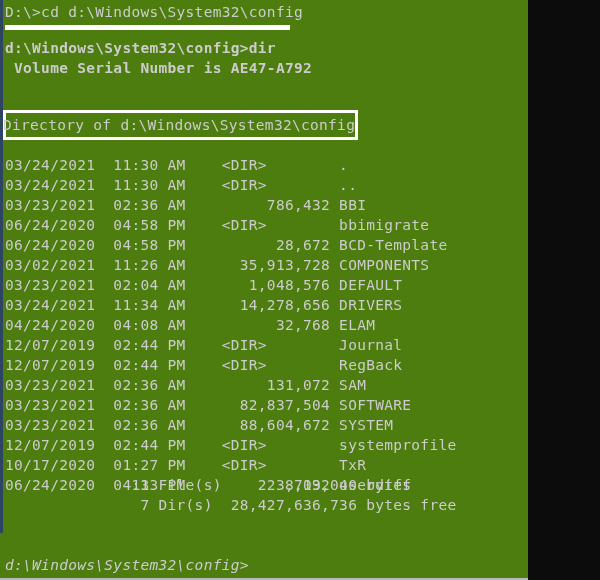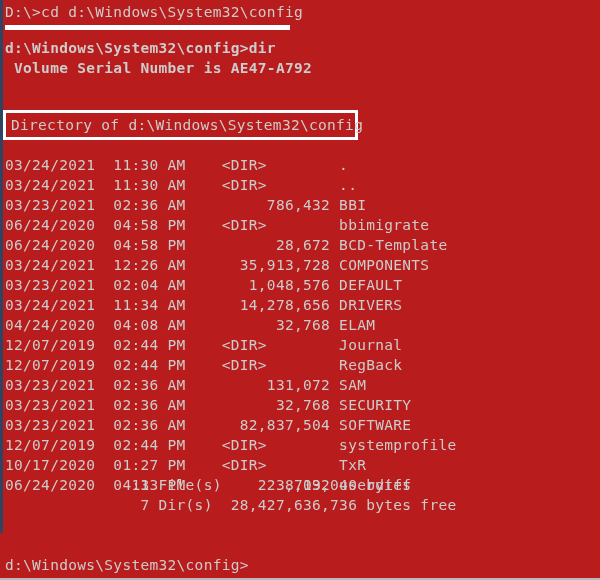--- a/index.html
+++ b/index.html
@@ -9,23 +9,23 @@
   }
   body {
     width: 600px;
     height: 580px;
     overflow: hidden;
     font-family: "DejaVu Sans Mono", "Liberation Mono", monospace;
   }
 
   #terminal {
     position: relative;
-    width: 600px;
+    width: 528px;
     height: 580px;
-    background: #b91c1c;
+    background: #4d7c0f;
     color: #cccccc;
     font-family: "DejaVu Sans Mono", "Liberation Mono", monospace;
     font-size: 14.5px;
     line-height: 20px;
     box-sizing: border-box;
     border-bottom: 2px solid #b9b9b9;
     overflow: hidden;
   }
 
   
@@ -67,31 +67,31 @@
     box-sizing: border-box;
     background: transparent;
     pointer-events: none;
   }
 
   
   #dir-of-line {
     position: absolute;
     left: 0;
     top: 115px;
-    padding-left: 11px;
+    padding-left: 3px;
     white-space: pre;
     height: 20px;
     line-height: 20px;
     color: #cccccc;
     letter-spacing: 0.3px;
   }
 
   #listing { position: absolute; left: 0; top: 155px; width: 600px; }
   #summary { position: absolute; left: 0; top: 469px; width: 600px; margin-top: 6px; }
-  #footer-prompt { position: absolute; left: 0; top: 555px; width: 600px; }
+  #footer-prompt { position: absolute; left: 0; top: 555px; width: 600px; font-style: italic; }
 
   #header-block { position: absolute; left: 0; top: 2px; width: 600px; }
   #volume-block { position: absolute; left: 0; top: 38px; width: 600px; font-weight: bold; }
 </style>
 </head>
 <body>
 
 <div id="terminal">
 
   <div id="left-strip"></div>
@@ -108,29 +108,29 @@
 
   <div id="dir-of-box"></div>
   <div id="dir-of-line">Directory of d:\Windows\System32\config</div>
 
   <div id="listing">
       <div class="line">03/24/2021  11:30 AM    &lt;DIR&gt;        .</div>
       <div class="line">03/24/2021  11:30 AM    &lt;DIR&gt;        ..</div>
       <div class="line">03/23/2021  02:36 AM         786,432 BBI</div>
       <div class="line">06/24/2020  04:58 PM    &lt;DIR&gt;        bbimigrate</div>
       <div class="line">06/24/2020  04:58 PM          28,672 BCD-Template</div>
-      <div class="line">03/24/2021  12:26 AM      35,913,728 COMPONENTS</div>
+      <div class="line">03/02/2021  11:26 AM      35,913,728 COMPONENTS</div>
       <div class="line">03/23/2021  02:04 AM       1,048,576 DEFAULT</div>
       <div class="line">03/24/2021  11:34 AM      14,278,656 DRIVERS</div>
       <div class="line">04/24/2020  04:08 AM          32,768 ELAM</div>
       <div class="line">12/07/2019  02:44 PM    &lt;DIR&gt;        Journal</div>
       <div class="line">12/07/2019  02:44 PM    &lt;DIR&gt;        RegBack</div>
       <div class="line">03/23/2021  02:36 AM         131,072 SAM</div>
-      <div class="line">03/23/2021  02:36 AM          32,768 SECURITY</div>
       <div class="line">03/23/2021  02:36 AM      82,837,504 SOFTWARE</div>
+      <div class="line">03/23/2021  02:36 AM      88,604,672 SYSTEM</div>
       <div class="line">12/07/2019  02:44 PM    &lt;DIR&gt;        systemprofile</div>
       <div class="line">10/17/2020  01:27 PM    &lt;DIR&gt;        TxR</div>
       <div class="line">06/24/2020  04:33 PM           8,192 userdiff</div>
     </div>
 
   <div id="summary">
     <div class="line">              11 File(s)    223,703,040 bytes</div>
     <div class="line">               7 Dir(s)  28,427,636,736 bytes free</div>
   </div>
 

